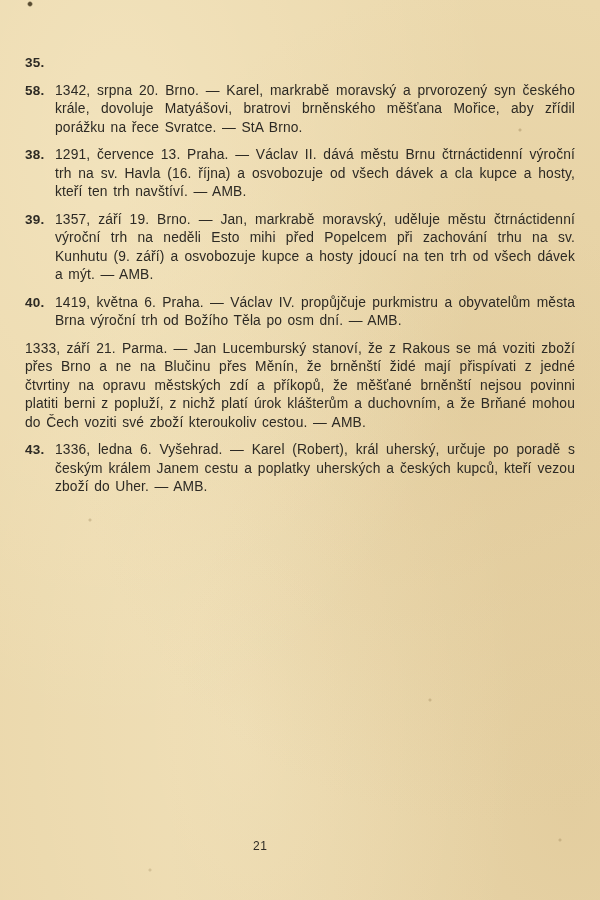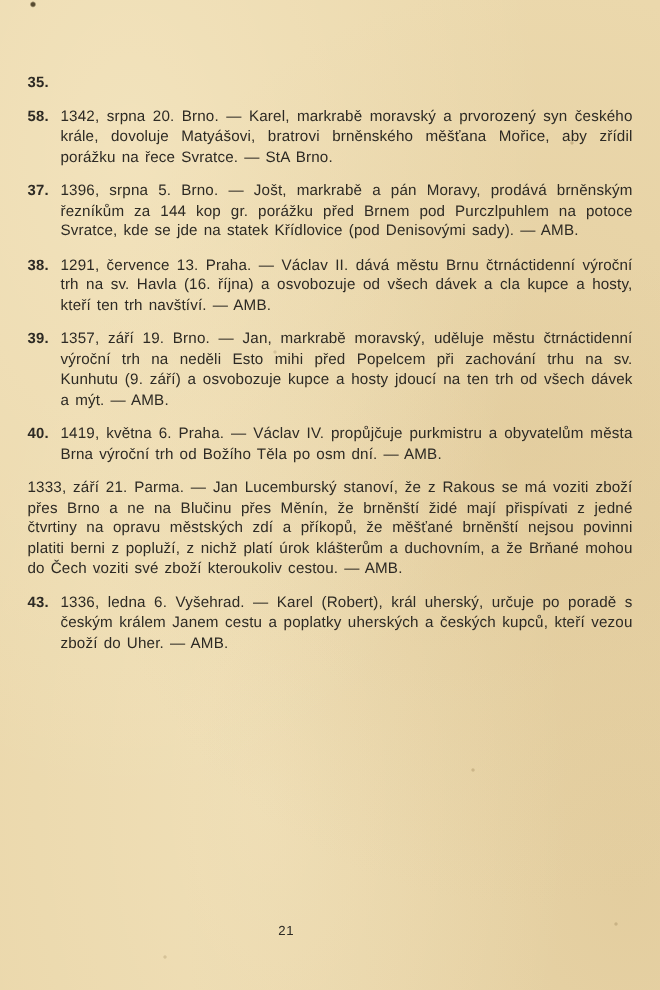--- a/index.html
+++ b/index.html
@@ -32,21 +32,20 @@
   }
   .content {
     position: absolute;
     top: 54px;
     left: 25px;
     right: 25px;
   }
   .entry {
     display: flex;
     margin-bottom: 9px;
-    margin-top: 12px;
   }
   .num {
     flex: 0 0 30px;
     width: 30px;
     font-weight: bold;
     font-size: 13.5px;
     line-height: 18.5px;
     letter-spacing: 0.2px;
   }
   .entry-body {
@@ -84,26 +83,20 @@
       </div>
   </div>
 
   <div class="entry">
     <div class="num">58.</div>
     <div class="entry-body">
         <p>1342, srpna 20. Brno. — Karel, markrabě moravský a prvorozený syn českého krále, dovoluje Matyášovi, bratrovi brněnského měšťana Mořice, aby zřídil porážku na řece Svratce. — StA Brno.</p>
       </div>
   </div>
 
-  <div class="entry">
-    <div class="num">37.</div>
-    <div class="entry-body">
-        <p>1396, srpna 5. Brno. — Jošt, markrabě a pán Moravy, prodává brněnským řezníkům za 144 kop gr. porážku před Brnem pod Purczlpuhlem na potoce Svratce, kde se jde na statek Křídlovice (pod Denisovými sady). — AMB.</p>
-      </div>
-  </div>
 
   <div class="entry">
     <div class="num">38.</div>
     <div class="entry-body">
         <p>1291, července 13. Praha. — Václav II. dává městu Brnu čtrnáctidenní výroční trh na sv. Havla (16. října) a osvobozuje od všech dávek a cla kupce a hosty, kteří ten trh navštíví. — AMB.</p>
       </div>
   </div>
 
   <div class="entry">
     <div class="num">39.</div>

